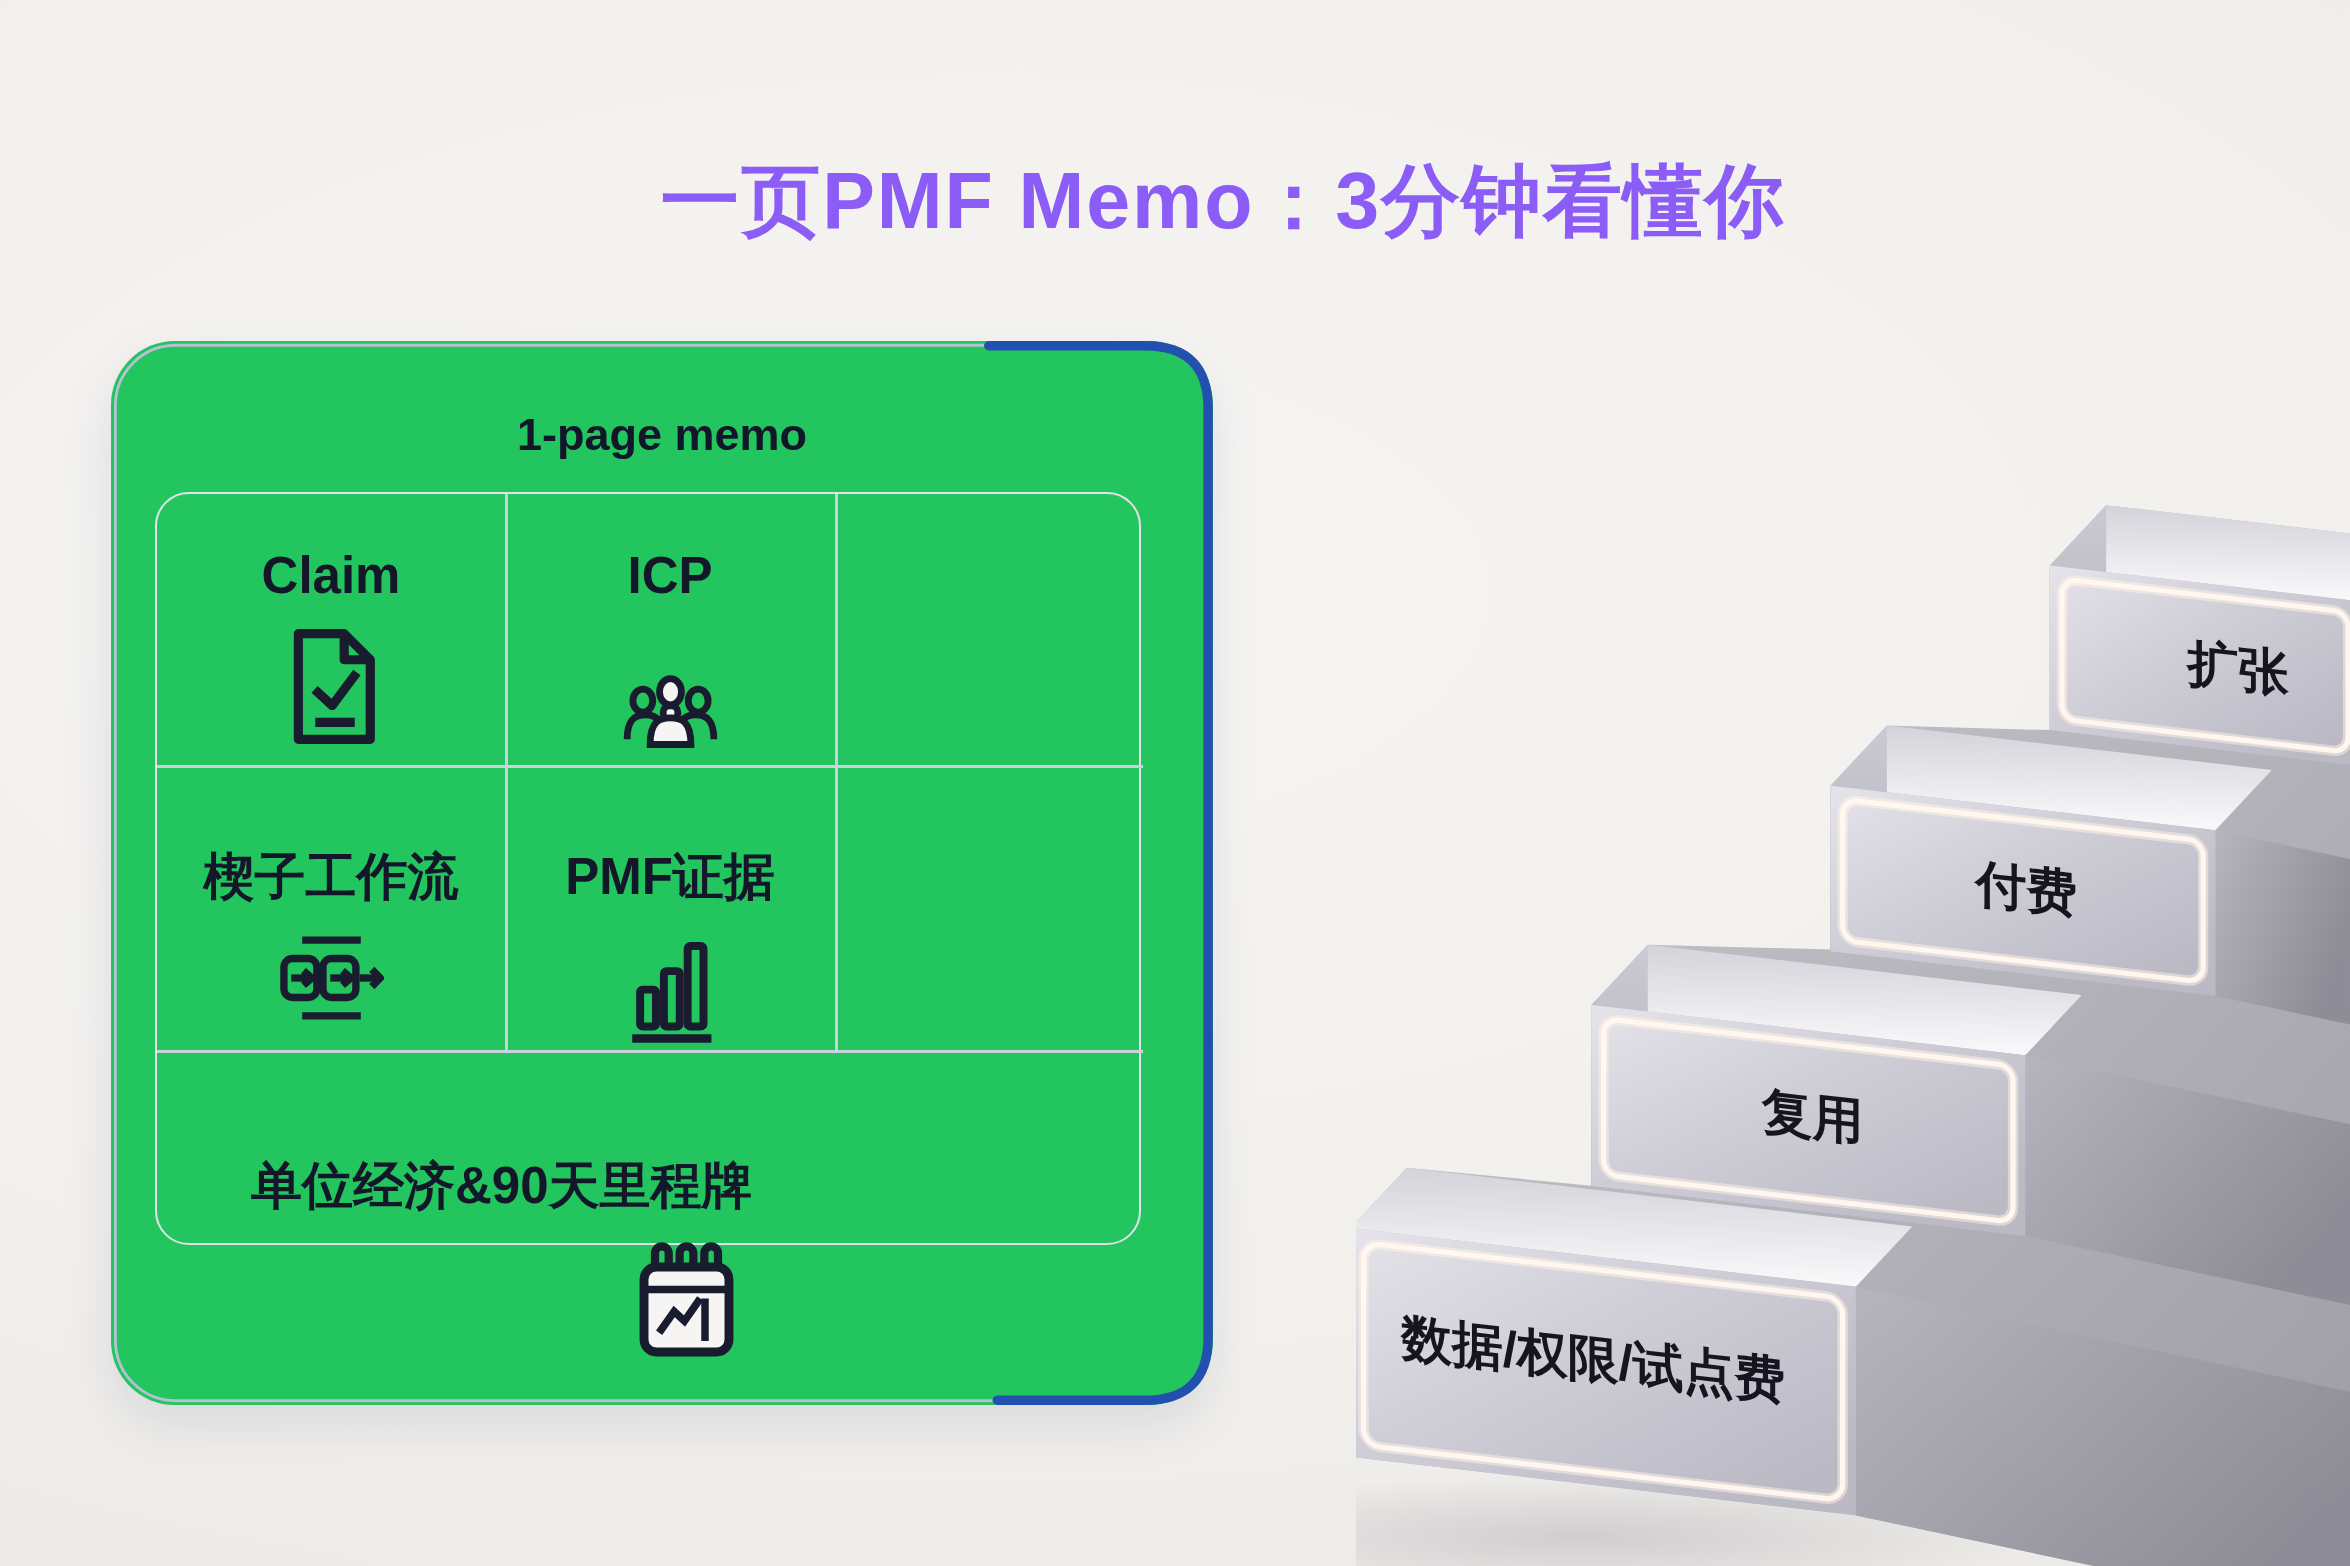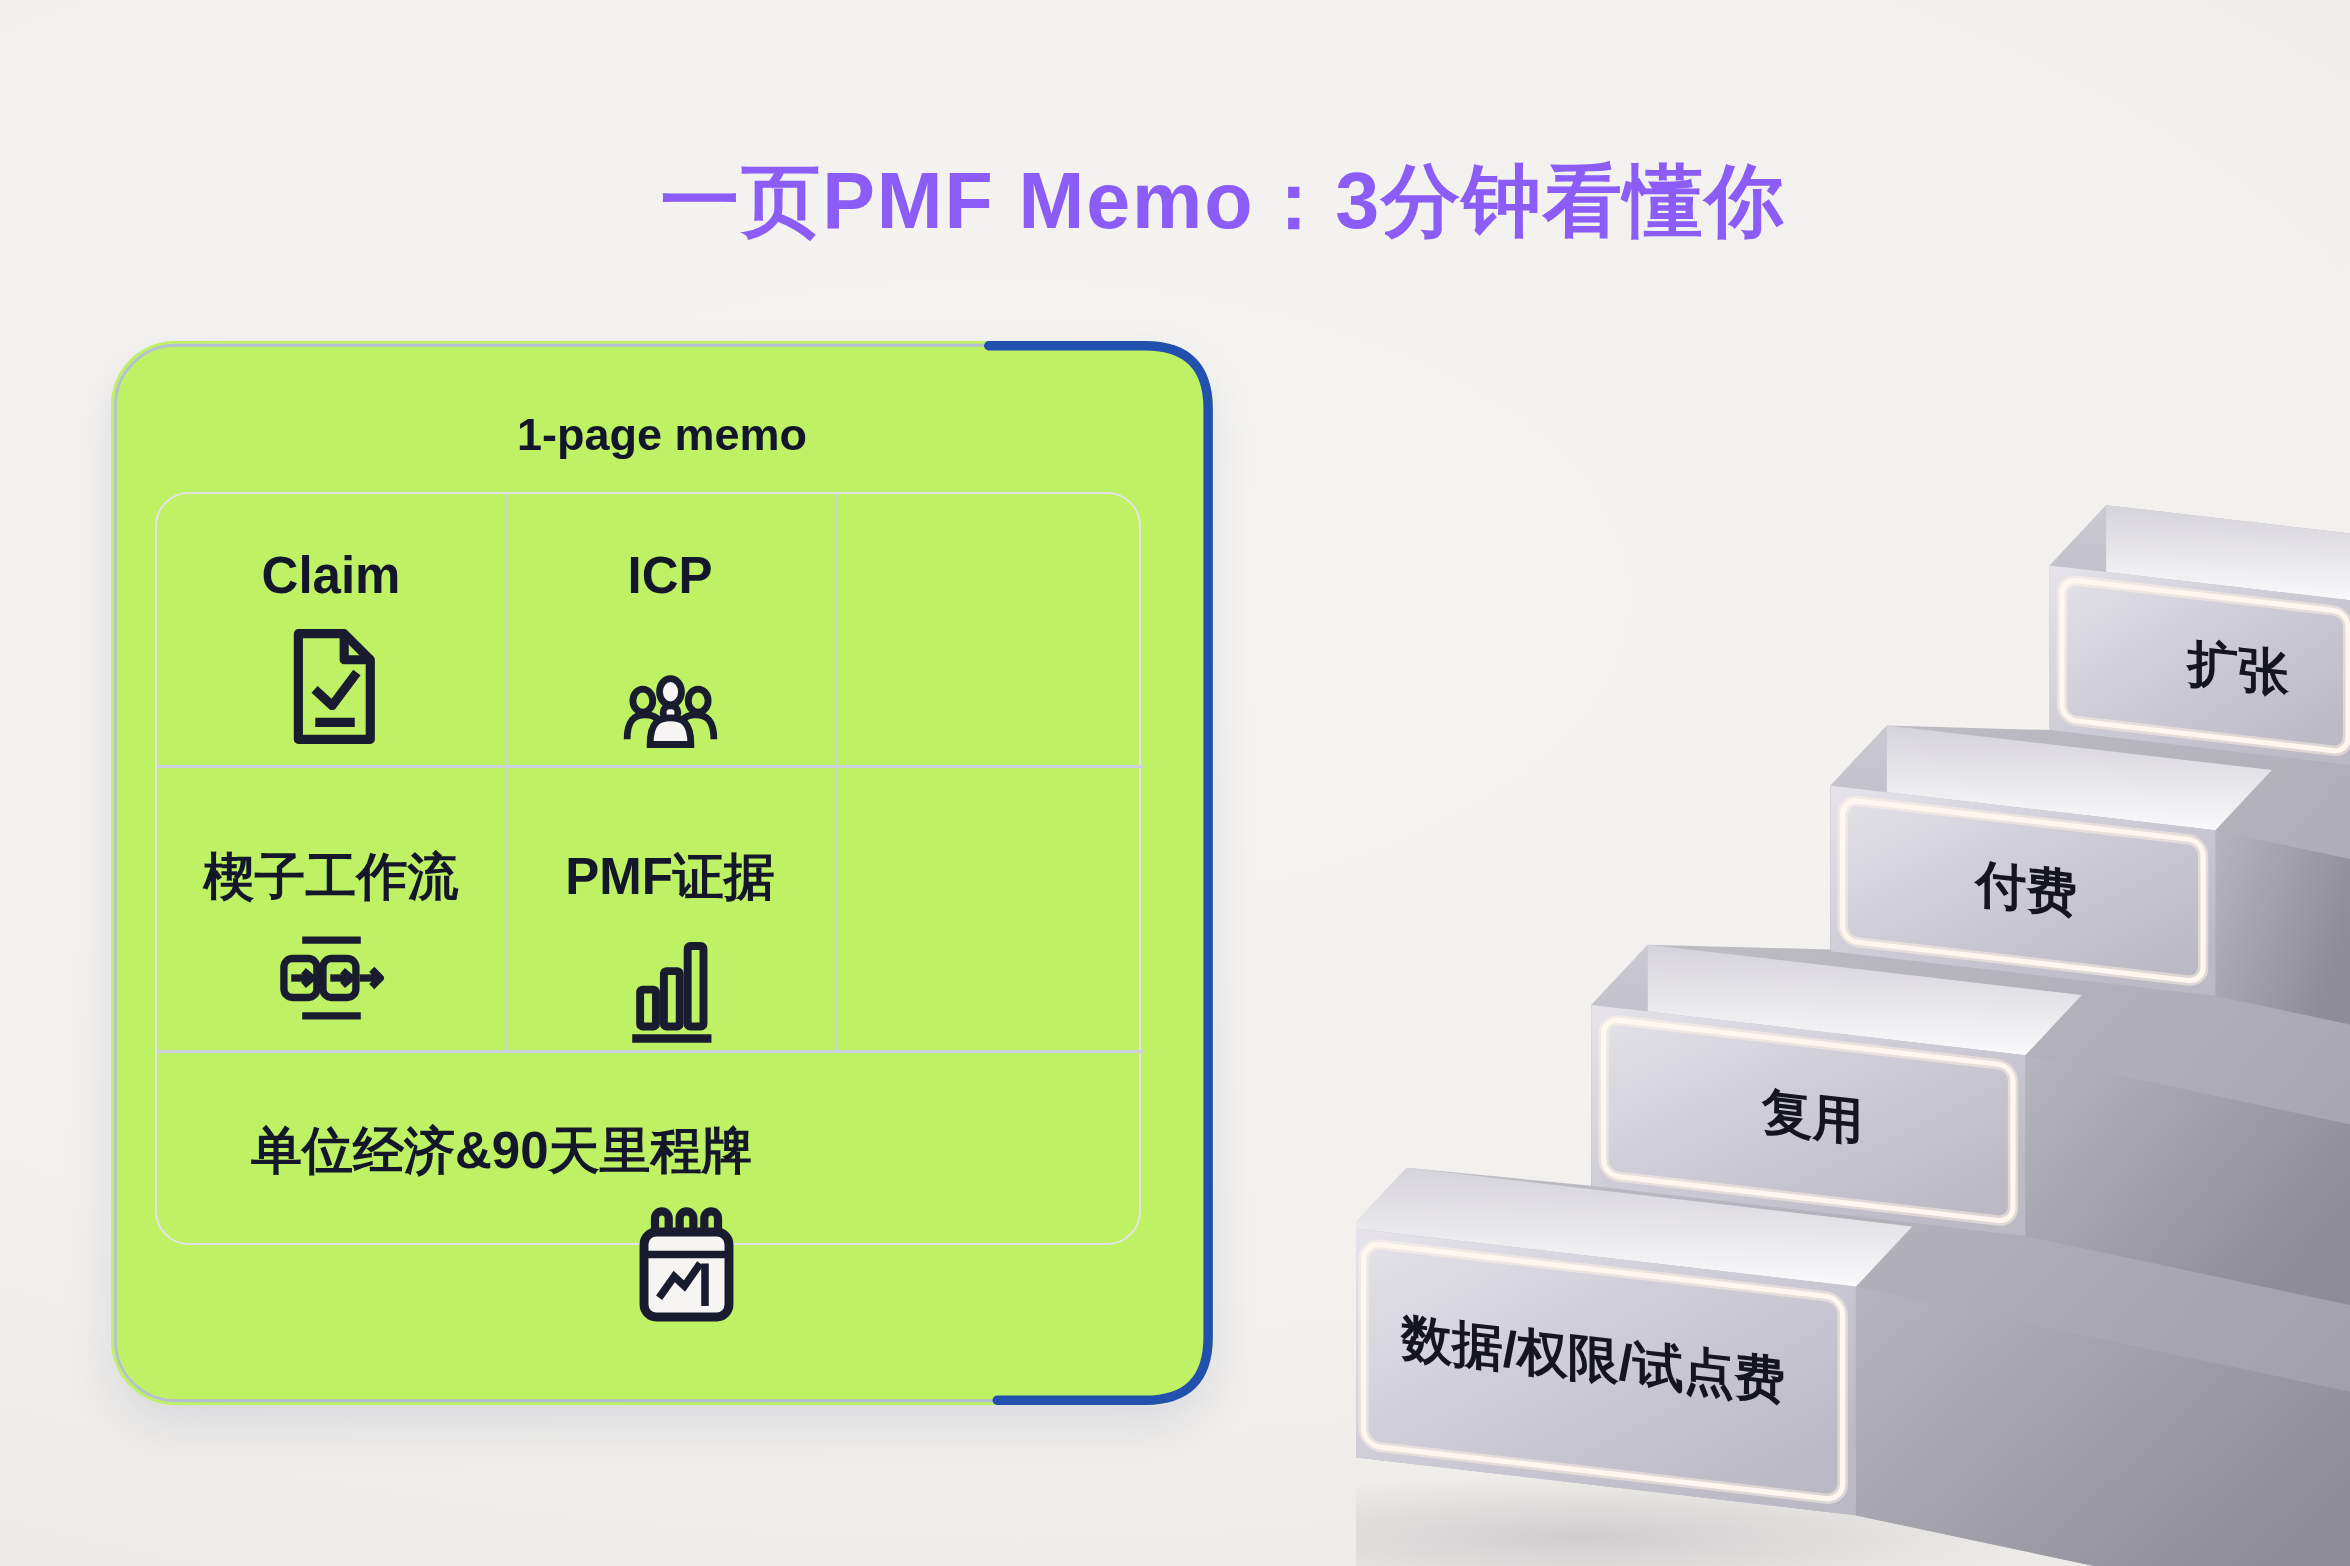--- a/index.html
+++ b/index.html
@@ -10,21 +10,21 @@
   }
   #canvas{position:absolute;inset:0;}
   
   .page-title{
     position:absolute;left:0;top:149px;width:2350px;text-align:center;
     font-size:79px;font-weight:800;letter-spacing:1.9px;color:#8b5cf6;margin-left:48px;
   }
   
   .memo-card{
     position:absolute;left:111px;top:341px;width:1102px;height:1064px;
-    background:#bef264;border-radius:64px;
+    background:#22c55e;border-radius:64px;
     box-shadow:0 21px 45px rgba(105,120,160,0.16);
   }
   .memo-card-border{position:absolute;left:0;top:0;width:1102px;height:1064px;pointer-events:none;}
   .memo-header{
     position:absolute;left:0;top:68px;width:1102px;text-align:center;
     font-size:45px;font-weight:700;color:#13162a;
   }
   .memo-panel{
     position:absolute;left:44px;top:151px;width:986px;height:753px;
     border:2.4px solid #e2e3e8;border-radius:34px;box-sizing:border-box;
@@ -38,21 +38,21 @@
     position:absolute;display:flex;flex-direction:column;align-items:center;
   }
   .cell-label{font-size:51px;font-weight:700;color:#14172a;line-height:1.05;}
   .cell-icon{margin-top:13px;}
   .c1{left:0;top:55px;width:348px;height:217px;}
   .c2{left:348px;top:55px;width:330px;height:217px;gap:46px;}
   .c3{left:678px;top:55px;width:308px;height:217px;}
   .c4{left:0;top:356px;width:348px;height:200px;}
   .c5{left:348px;top:356px;width:330px;height:200px;}
   .c6{left:678px;top:356px;width:308px;height:200px;}
-  .footer-row{left:0;top:623px;width:986px;height:219px;align-items:center;padding-left:36px;}
+  .footer-row{left:0;top:658px;width:986px;height:219px;align-items:center;padding-left:36px;}
   .footer-label{align-self:flex-start;margin-left:58px;font-size:51px;font-weight:700;color:#14172a;}
   .footer-icon{margin-top:9.4px;}
   
   .stairs{position:absolute;left:1356px;top:490px;width:994px;height:1077px;}
   .stair-label{font-size:54px;font-weight:700;fill:#14151f;}
   text{font-family:"Liberation Sans","DejaVu Sans",sans-serif;}
 </style>
 </head>
 <body>
 

